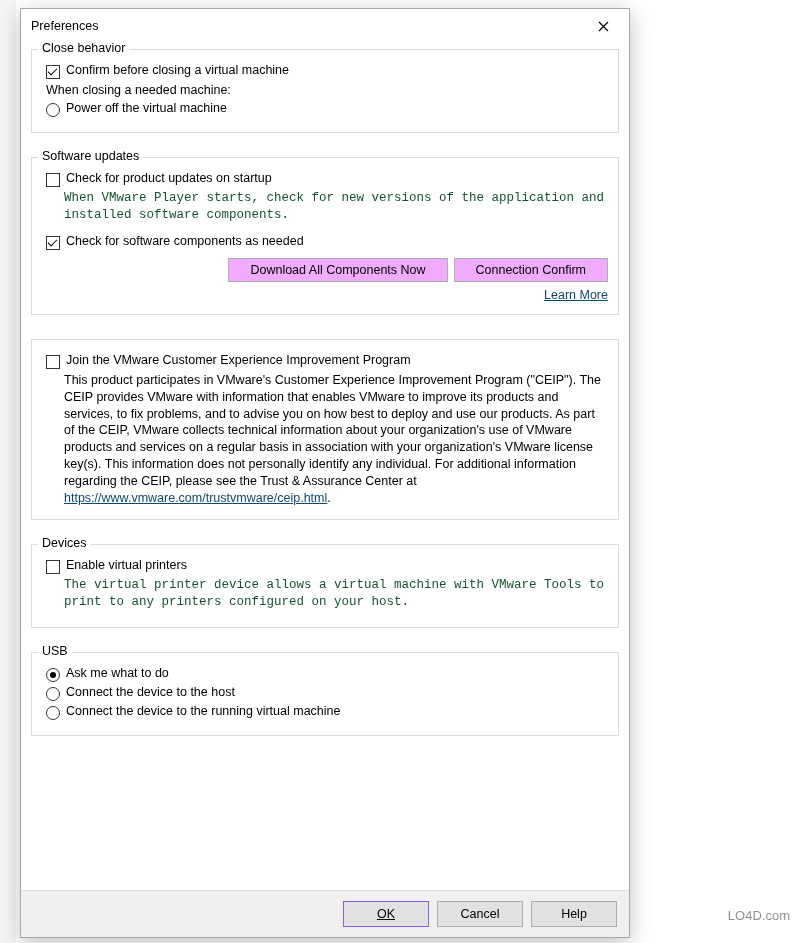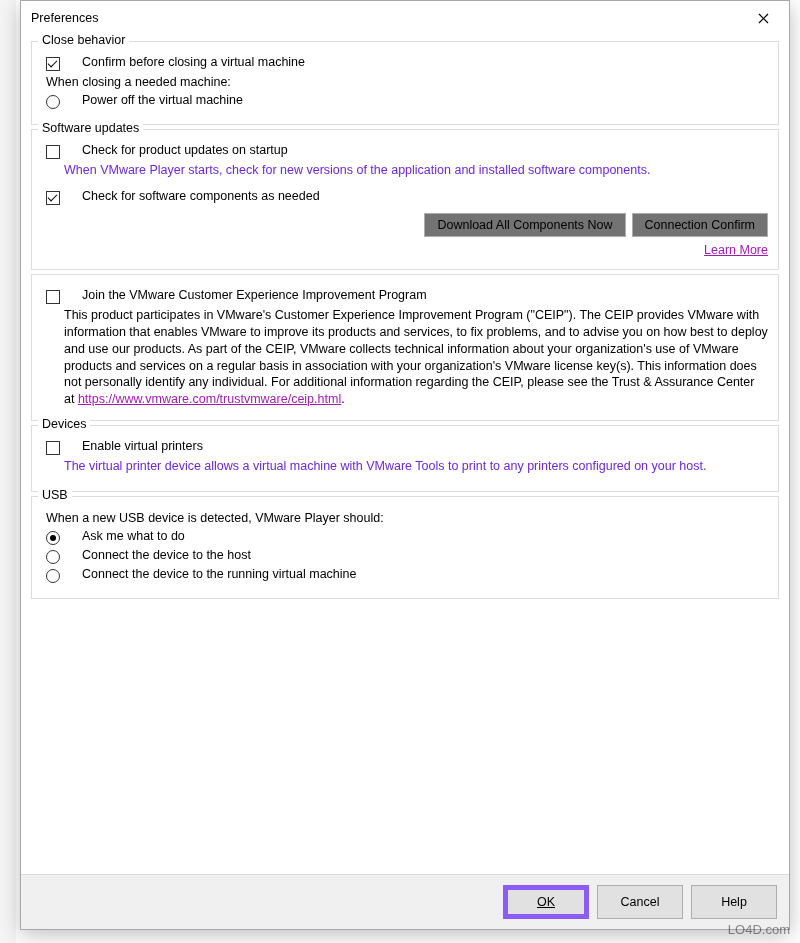--- a/index.html
+++ b/index.html
@@ -14,23 +14,23 @@
   overflow: hidden;
 }
 .backdrop {
   position: absolute;
   top: 0; left: 0;
   width: 100%; height: 100%;
   background: linear-gradient(to right, #f5f5f5 0%, #f5f5f5 2%, #fff 2%, #fff 100%);
 }
 .dialog {
   position: absolute;
-  top: 0;
+  top: 8px;
   left: 20px;
-  width: 770px;
+  width: 610px;
   height: 930px;
   background: #fff;
   border: 1px solid #a8a8a8;
   box-shadow: 0 5px 20px rgba(0,0,0,0.25);
   display: flex;
   flex-direction: column;
 }
 .titlebar {
   height: 34px;
   display: flex;
@@ -51,21 +51,21 @@
   font-size: 16px;
   cursor: pointer;
 }
 .content {
   flex: 1;
   padding: 6px 10px 0 10px;
   overflow-y: auto;
 }
 .group {
   border: 1px solid #dcdcdc;
-  margin-bottom: 4px;
+  margin-bottom: 24px;
   padding: 10px 10px 12px 10px;
   position: relative;
 }
 .group-legend {
   position: absolute;
   top: -9px;
   left: 6px;
   background: #fff;
   padding: 0 4px;
   font-size: 12.5px;
@@ -101,65 +101,66 @@
   content: "";
   position: absolute;
   left: 3px; top: 3px;
   width: 6px; height: 6px;
   border-radius: 50%;
   background: #000;
 }
 .desc {
   margin-left: 22px;
   margin-bottom: 4px;
-  color: #6d28d9;
+  color: #14532d;
   line-height: 1.35;
+  font-family: Liberation Mono, monospace;
 }
 .plain {
   margin: 4px 0 4px 4px;
 }
-.indent { margin-left: 4px; gap: 16px; }
+.indent { margin-left: 4px; }
 .btn-row {
   display: flex;
   justify-content: flex-end;
   gap: 6px;
   margin-top: 8px;
 }
 .btn {
-  background: #737373;
+  background: #f0abfc;
   border: 1px solid #adadad;
-  padding: 4px 12px;
+  padding: 4px 21px;
   font-size: 12.5px;
   font-family: inherit;
   cursor: pointer;
   min-width: 70px;
 }
-.btn-primary { border: 5px solid #8b5cf6; text-decoration: underline; }
+.btn-primary { border: 1px solid #8b5cf6; text-decoration: underline; }
 .link {
-  color: #a21caf;
+  color: #0c4a6e;
   text-decoration: underline;
   cursor: pointer;
 }
 .link-row { text-align: right; margin-top: 6px; }
 .ceip-text {
   margin-left: 22px;
   line-height: 1.35;
 }
 .footer {
   border-top: 1px solid #dcdcdc;
   padding: 10px 12px;
   display: flex;
   justify-content: flex-end;
   gap: 8px;
   background: #f0f0f0;
 }
 .footer .btn { min-width: 86px; padding: 5px 10px; background:#e1e1e1; }
 .watermark {
   position: absolute;
-  bottom: 6px;
+  bottom: 20px;
   right: 10px;
   font-size: 13px;
   color: rgba(0,0,0,0.45);
   font-weight: 500;
   pointer-events: none;
   padding-left: 35px;
 }
 label { cursor: pointer; }
 </style>
 </head>
@@ -226,21 +227,20 @@
       <div class="group-legend">Devices</div>
       <div class="row indent">
         <input type="checkbox" class="check" style="">
         <label>Enable virtual printers</label>
       </div>
       <div class="desc">The virtual printer device allows a virtual machine with VMware Tools to print to any printers configured on your host.</div>
     </div>
 
     <div class="group">
       <div class="group-legend">USB</div>
-      <div class="plain">When a new USB device is detected, VMware Player should:</div>
       <div class="row indent">
         <input type="radio" name="usbact" class="radio" checked="" style="">
         <label>Ask me what to do</label>
       </div>
       <div class="row indent">
         <input type="radio" name="usbact" class="radio" style="">
         <label>Connect the device to the host</label>
       </div>
       <div class="row indent">
         <input type="radio" name="usbact" class="radio" style="">

